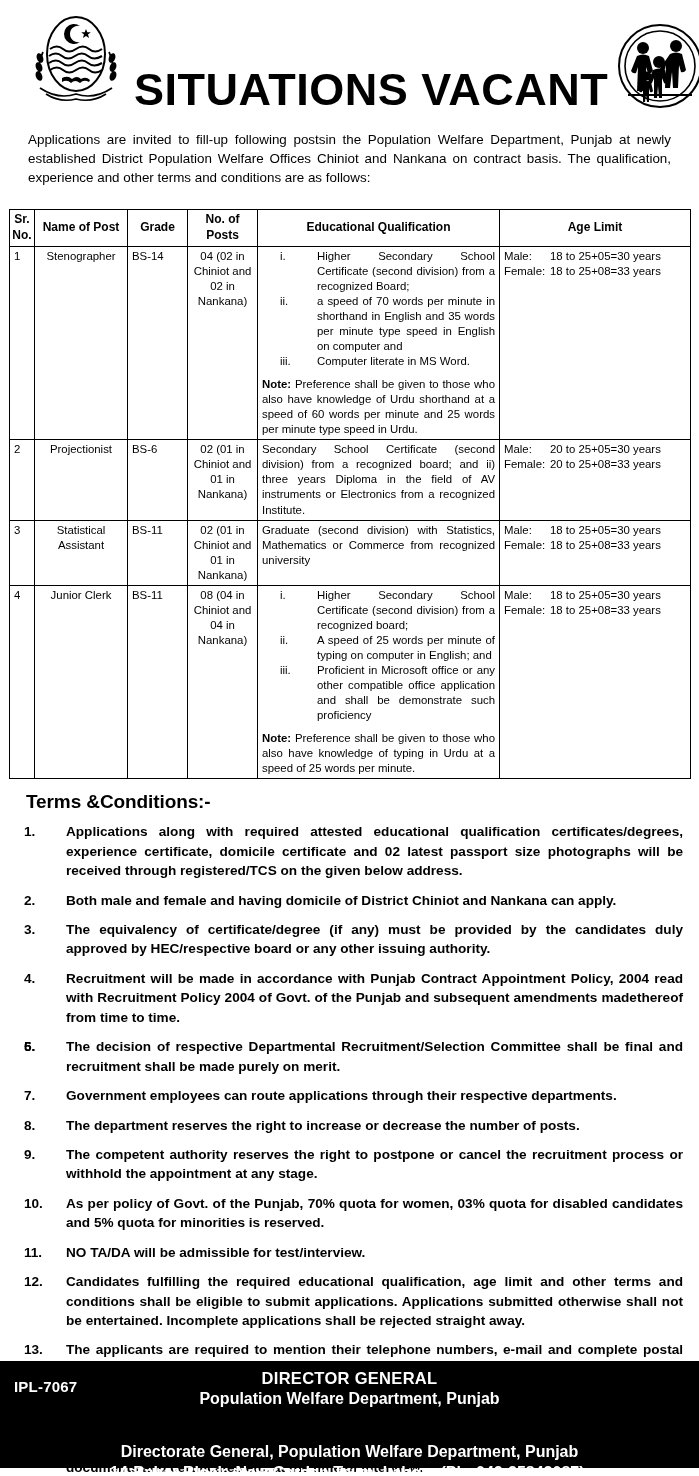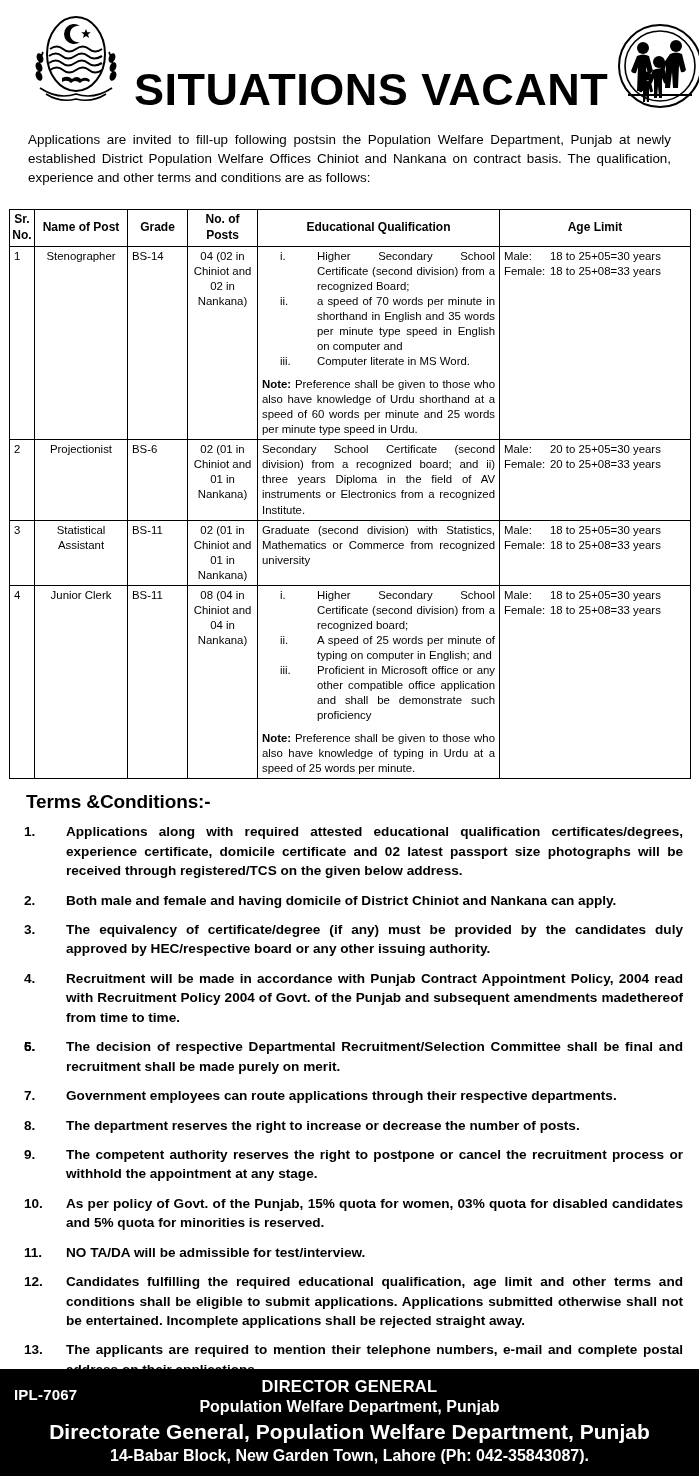--- a/index.html
+++ b/index.html
@@ -142,21 +142,21 @@
     text-align: left;
     font-weight: bold;
   }
   ol.tc > li.no-justify { text-align: left; }
 
   
   .footer {
     position: absolute;
     left: 0;
     right: 0;
-    bottom: 0;
+    bottom: 8px;
     background: #000000;
     color: #ffffff;
     height: 107px;
     box-sizing: border-box;
     padding: 7px 10px 4px 10px;
   }
   .footer .ipl {
     position: absolute;
     left: 14px;
     top: 17px;
@@ -164,21 +164,21 @@
     font-weight: bold;
     letter-spacing: 0.2px;
   }
   .footer .addr {
     text-align: center;
     font-weight: bold;
     line-height: 1.3;
   }
   .footer .addr .l1 { font-size: 16.5px; letter-spacing: 0.3px; }
   .footer .addr .l2 { font-size: 16px; }
-  .footer .addr .l3 { font-size: 21px; }
+  .footer .addr .l3 { font-size: 16px; margin-top: 32px; }
   .footer .addr .l4 { font-size: 16px; }
 
   svg { display: block; }
 </style>
 </head>
 <body>
 
 <div id="page">
 
   <div class="masthead">
@@ -344,21 +344,21 @@
     <ol class="tc">
         <li><span class="num">1.</span><span>Applications along with required attested educational qualification certificates/degrees, experience certificate, domicile certificate and 02 latest passport size photographs will be received through registered/TCS on the given below address.</span></li>
         <li class="no-justify"><span class="num">2.</span><span>Both male and female and having domicile of District Chiniot and Nankana can apply.</span></li>
         <li><span class="num">3.</span><span>The equivalency of certificate/degree (if any) must be provided by the candidates duly approved by HEC/respective board or any other issuing authority.</span></li>
         <li><span class="num">4.</span><span>Recruitment will be made in accordance with Punjab Contract Appointment Policy, 2004 read with Recruitment Policy 2004 of Govt. of the Punjab and subsequent amendments madethereof from time to time.</span></li>
         <li><span class="num">5.</span></li>
         <li><span class="num">6.</span><span>The decision of respective Departmental Recruitment/Selection Committee shall be final and recruitment shall be made purely on merit.</span></li>
         <li class="no-justify"><span class="num">7.</span><span>Government employees can route applications through their respective departments.</span></li>
         <li class="no-justify"><span class="num">8.</span><span>The department reserves the right to increase or decrease the number of posts.</span></li>
         <li><span class="num">9.</span><span>The competent authority reserves the right to postpone or cancel the recruitment process or withhold the appointment at any stage.</span></li>
-        <li><span class="num">10.</span><span>As per policy of Govt. of the Punjab, 15% quota for women, 03% quota for disabled candidates and 5% quota for minorities is reserved.</span></li>
+        <li><span class="num">10.</span><span>As per policy of Govt. of the Punjab, 70% quota for women, 03% quota for disabled candidates and 5% quota for minorities is reserved.</span></li>
         <li class="no-justify"><span class="num">11.</span><span>NO TA/DA will be admissible for test/interview.</span></li>
         <li><span class="num">12.</span><span>Candidates fulfilling the required educational qualification, age limit and other terms and conditions shall be eligible to submit applications. Applications submitted otherwise shall not be entertained. Incomplete applications shall be rejected straight away.</span></li>
         <li><span class="num">13.</span><span>The applicants are required to mention their telephone numbers, e-mail and complete postal address on their applications.</span></li>
         <li><span class="num">14.</span><span>Applications must reach on the given below address by 19-06-2017 (08:00 am to 04:00 pm). Applications received after due date will not be considered and will be rejected.</span></li>
         <li><span class="num">15.</span><span>Only shortlisted candidates will be called through call letters for interviews. Bring original documents and certificates etc. at the time of interview.</span></li>
       </ol>
   </div>
 
   <div class="footer">
     <div class="ipl">IPL-7067</div>

